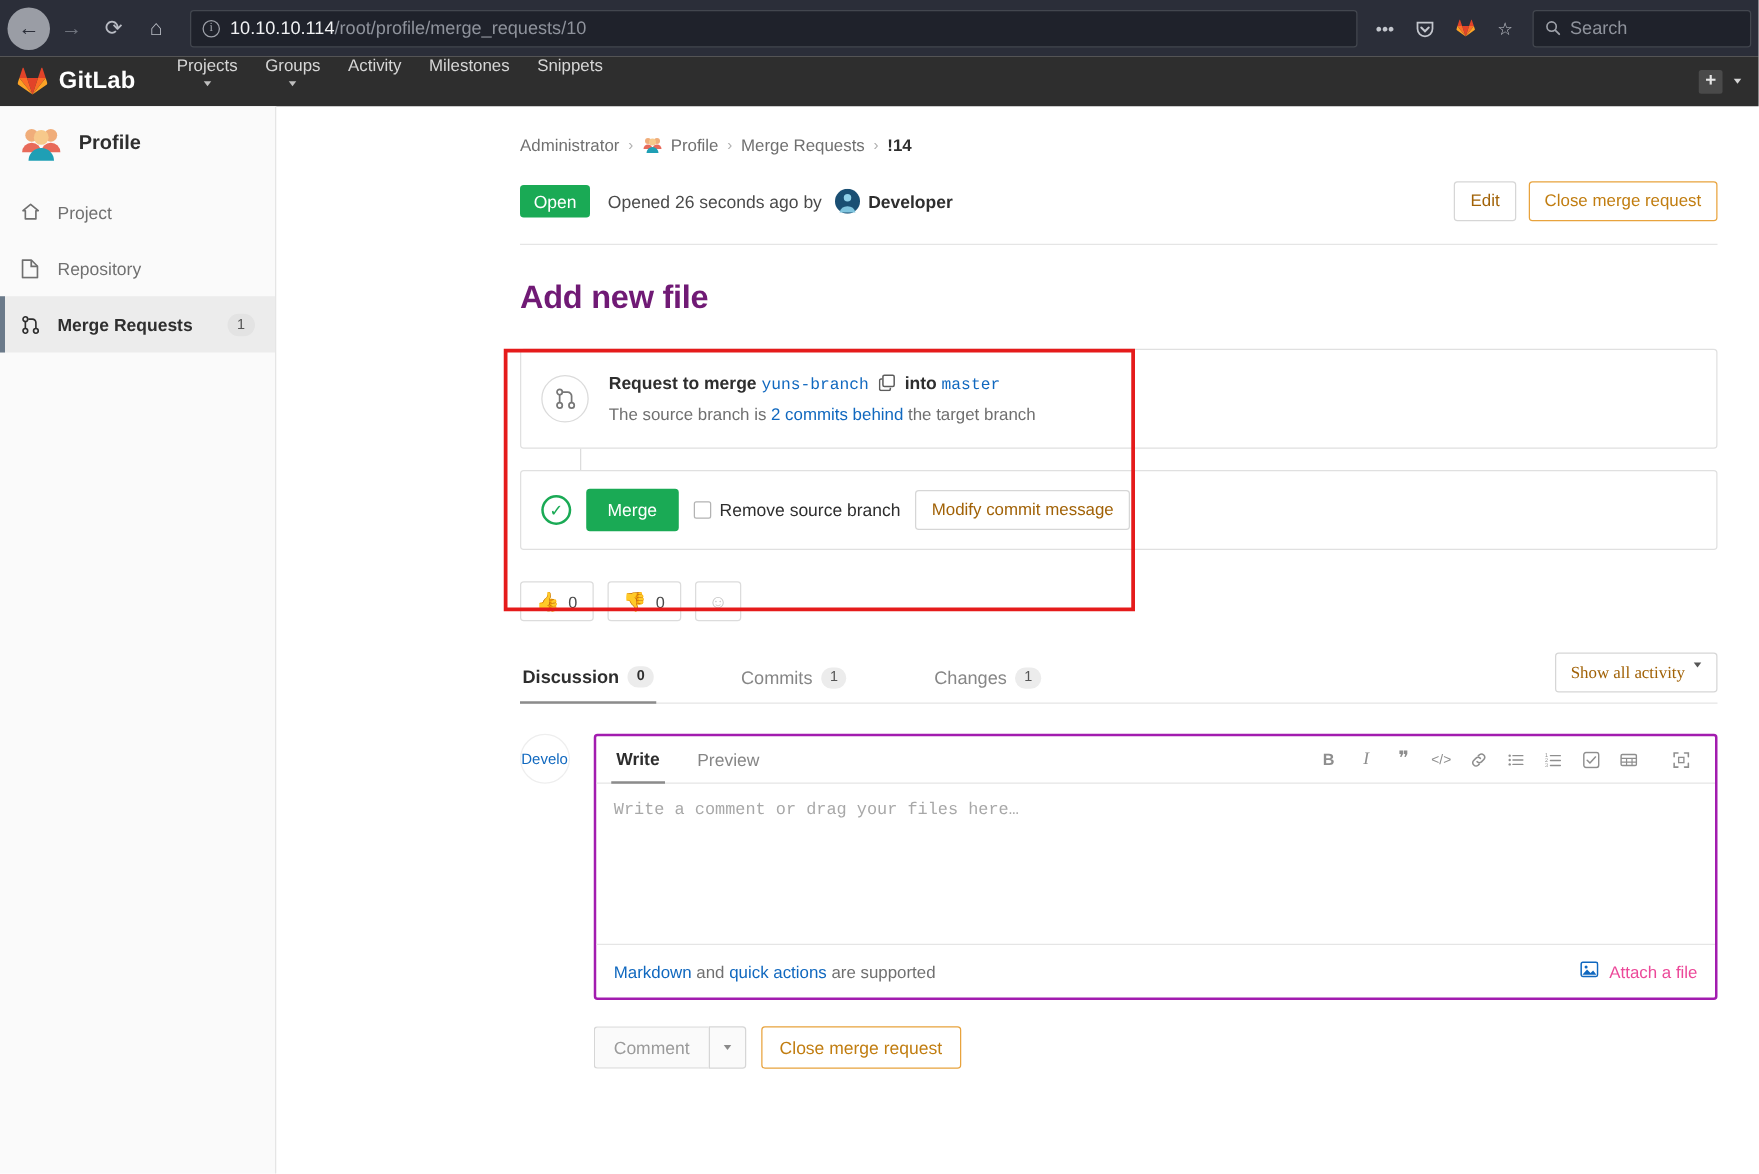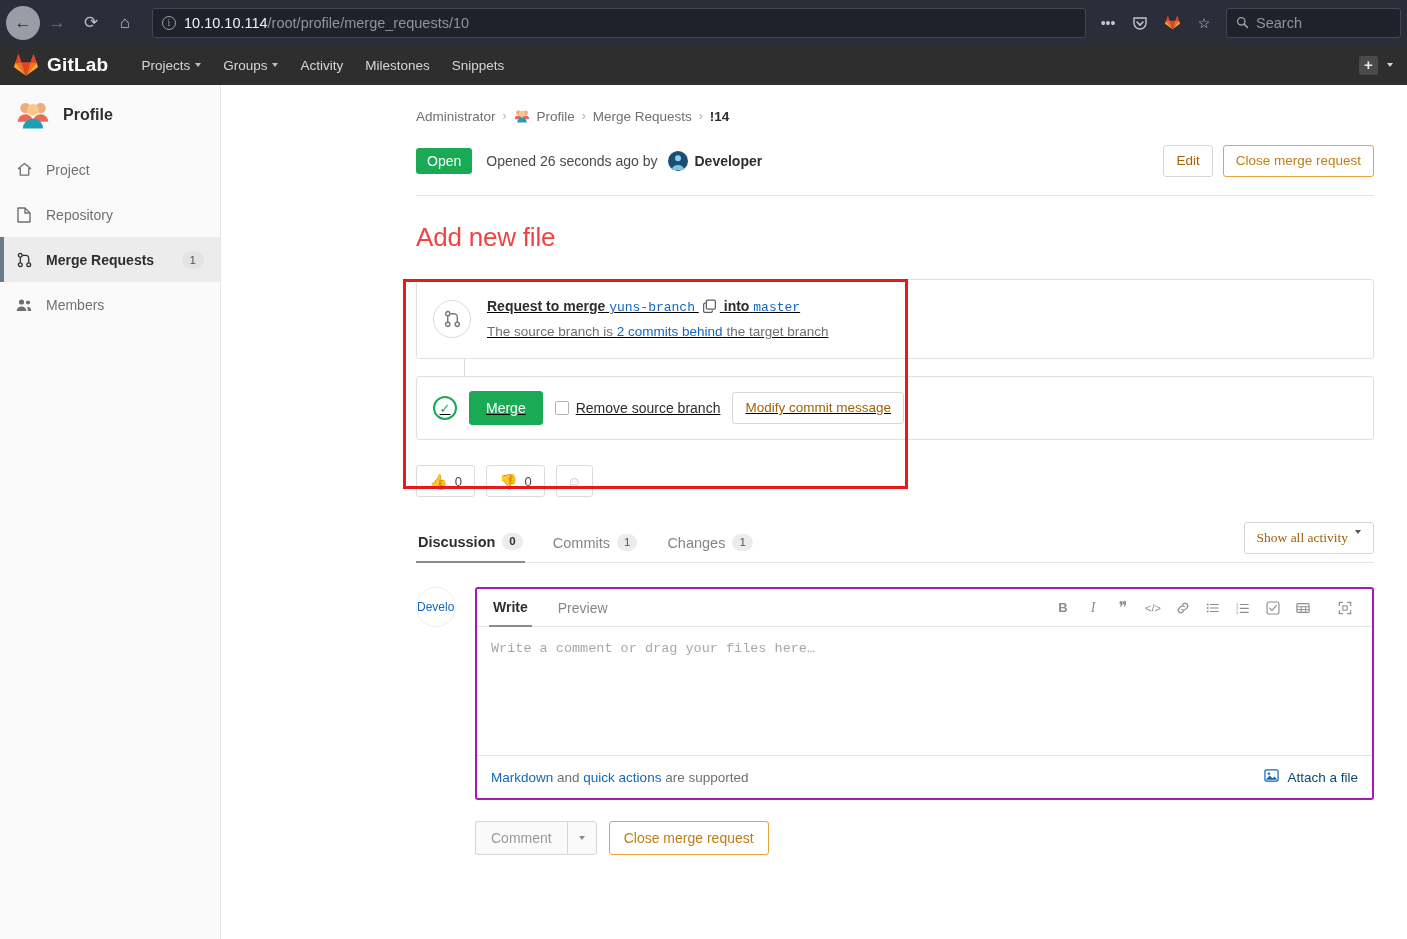--- a/index.html
+++ b/index.html
@@ -52,21 +52,21 @@
   
   #gl-nav {
     height: 40px; background: #292961;
     background: #2e2e2e; display: flex; align-items: center;
     padding: 0 14px; gap: 0; position: relative;
   }
   #gl-logo { display: flex; align-items: center; gap: 9px; margin-right: 22px; }
   #gl-logo .word { color: #fff; font-size: 19px; font-weight: bold; letter-spacing: .2px; }
   .gl-nav-item {
     color: #d6d6d6; font-size: 13.5px; padding: 0 11px; height: 40px;
-    display: flex; align-items: center; gap: 5px; white-space: nowrap;
+    display: flex; align-items: center; gap: 5px; white-space: nowrap; flex-direction: column;
   }
   .caret-d {
     width: 0; height: 0; border-left: 3.5px solid transparent;
     border-right: 3.5px solid transparent; border-top: 4px solid #bfbfbf;
     display: inline-block;
   }
   #gl-nav-right { margin-left: auto; display: flex; align-items: center; gap: 4px; }
   #plus-btn {
     width: 19px; height: 19px; background: #4a4a4a; border-radius: 2px;
     color: #e6e6e6; font-size: 15px; line-height: 17px; text-align: center;
@@ -140,26 +140,26 @@
     background: #fff; border: 1px solid #d6d6d6; border-radius: 3px;
     font-size: 13.5px; color: #a16207; padding: 7px 12px;
     font-family: "Liberation Sans", sans-serif; line-height: 16px;
     white-space: nowrap;
   }
   .btn-warning { border-color: #e8a33d; color: #c17d10; }
   .btn-green { background: #1aaa55; border-color: #1aaa55; color: #fff; }
   .btn-disabled { color: #9a9a9a; background: #fafafa; }
 
   #mr-title {
-    font-size: 26px; font-weight: normal; color: #ef4444;
+    font-size: 26px; font-weight: bold; color: #701a75;
     padding: 26px 0 26px 0; letter-spacing: -0.2px;
   }
 
   
-  #widget-wrap { position: relative; text-decoration: underline; }
+  #widget-wrap { position: relative; }
   #red-box {
     position: absolute; left: -13px; top: 0px; width: 505px; height: 210px;
     border: 3px solid #e51b1b; pointer-events: none; z-index: 5;
   }
   .widget-card {
     border: 1px solid #e0e0e0; border-radius: 3px; background: #fff;
   }
   #widget-top {
     display: flex; align-items: center; padding: 16px 16px;
     border-radius: 3px 3px 0 0;
@@ -214,21 +214,21 @@
     border: 1px solid #dcdcdc; border-radius: 3px; background: #fff;
     height: 32px; display: flex; align-items: center; gap: 7px;
     padding: 0 12px; font-size: 13px; color: #4a4a4a;
   }
   .award .emo { font-size: 15px; line-height: 15px; }
   .award.add { color: #c4c4c4; padding: 0 10px; }
 
   
   #tabs-row {
     display: flex; align-items: flex-end;
-    border-bottom: 1px solid #e5e5e5; margin-top: 25px; padding-bottom: 0;
+    border-bottom: 1px solid #e5e5e5; margin-top: 25px; padding-bottom: 0; gap: 40px;
   }
   .tab {
     display: flex; align-items: center; gap: 7px; padding: 10px 2px 11px 2px;
     margin-right: 26px; font-size: 14.5px; color: #868686;
   }
   .tab.active {
     color: #2e2e2e; font-weight: bold; border-bottom: 2px solid #8c8c8c;
     margin-bottom: -1px;
   }
   .tab-count {
@@ -264,21 +264,21 @@
   }
   #cm-textarea {
     min-height: 128px; padding: 14px 14px;
     font-family: "Liberation Mono", monospace; font-size: 13.5px; color: #a8a8a8;
   }
   #cm-footer {
     border-top: 1px solid #e5e5e5; display: flex; align-items: center;
     padding: 12px 14px; font-size: 13.5px; color: #707070;
   }
   #cm-footer a { color: #1068bf; text-decoration: none; }
-  #attach-file { margin-left: auto; display: flex; align-items: center; gap: 8px; color: #0c4a6e; padding-left: 16px; }
+  #attach-file { margin-left: auto; display: flex; align-items: center; gap: 8px; color: #ec4899; padding-left: 16px; }
 
   #form-actions { display: flex; gap: 12px; margin: 21px 0 0 59px; align-items: center; }
   #comment-split { display: flex; }
   #comment-split .main {
     border-radius: 3px 0 0 3px; border-right: none; padding: 8px 15px; font-size: 14px;
   }
   #comment-split .caret {
     border-radius: 0 3px 3px 0; padding: 8px 11px; display: flex; align-items: center;
   }
 </style>
@@ -405,31 +405,20 @@
             <circle cx="3.5" cy="3" r="2" fill="none" stroke="#2e2e2e" stroke-width="1.4"></circle>
             <circle cx="3.5" cy="13" r="2" fill="none" stroke="#2e2e2e" stroke-width="1.4"></circle>
             <circle cx="12.5" cy="13" r="2" fill="none" stroke="#2e2e2e" stroke-width="1.4"></circle>
             <path d="M3.5 5v6M12.5 11V6a3 3 0 0 0-3-3H6" fill="none" stroke="#2e2e2e" stroke-width="1.4"></path>
           </svg>
       </span>
       <span>Merge Requests</span>
       <span class="sb-badge">1</span>
     </div>
 
-    <div class="sb-item">
-      <span class="sb-icon">
-        <svg width="16" height="14" viewBox="0 0 16 14">
-            <circle cx="5.5" cy="4" r="2.6" fill="#707070"></circle>
-            <circle cx="12" cy="4.5" r="2.1" fill="#707070"></circle>
-            <path d="M.7 13c0-2.8 2.2-4.4 4.8-4.4S10.3 10.2 10.3 13z" fill="#707070"></path>
-            <path d="M11.2 8.7c2.3 0 4.1 1.4 4.1 4.3h-3.4c0-1.7-.4-3-.7-4.3z" fill="#707070"></path>
-          </svg>
-      </span>
-      <span>Members</span>
-    </div>
   </div>
 
   <div id="main">
     <div id="content">
 
       <div id="breadcrumb">
         <span>Administrator</span>
         <span class="sep">›</span>
         <span class="mini-avatar">
           <svg width="16" height="16" viewBox="0 0 40 40">

